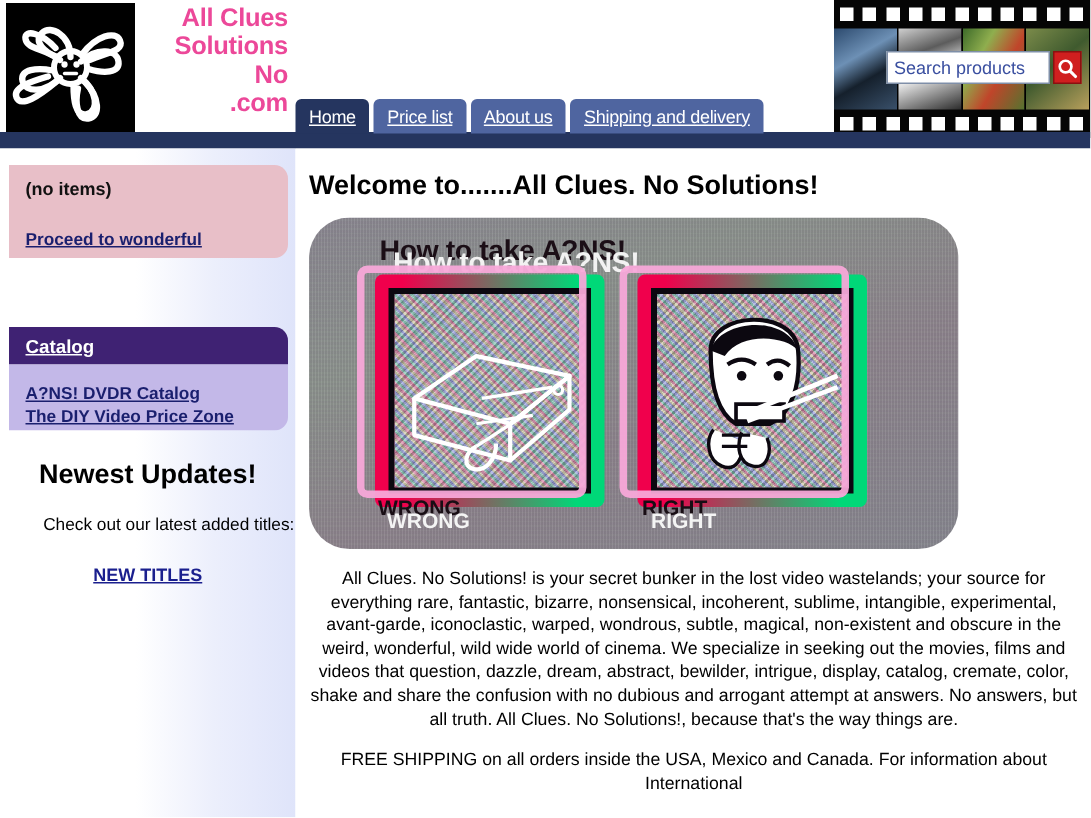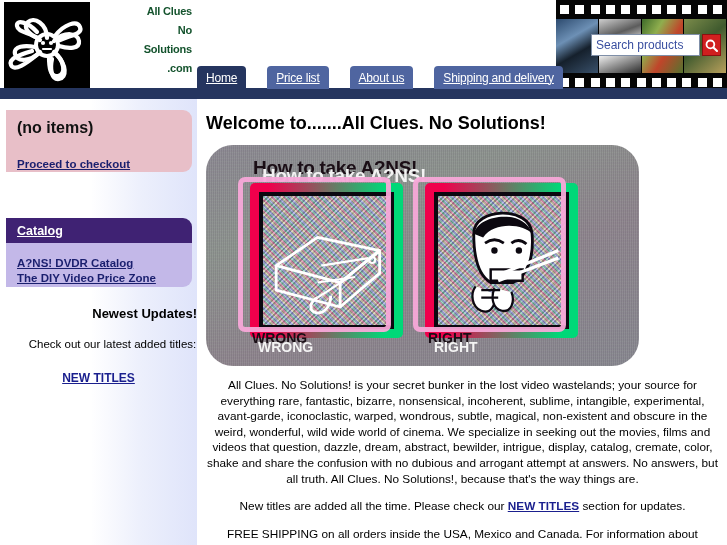--- a/index.html
+++ b/index.html
@@ -28,24 +28,24 @@
     width: 86px; height: 86px;
     background: #000000;
     overflow: hidden;
   }
   #logo-box svg { display: block; }
 
   #brand-title {
     position: absolute; left: 92px; top: 2px;
     width: 100px;
     text-align: right;
-    font-size: 11px;
+    font-size: 17px;
     font-weight: bold;
     line-height: 19px;
-    color: #14532d;
+    color: #ec4899;
     letter-spacing: -0.2px;
   }
   #brand-title .l { display: block; white-space: nowrap; }
 
   
   #filmstrip {
     position: absolute; left: 556px; top: 0;
     width: 171px; height: 92px;
     background: #0a0a0a;
     overflow: hidden;
@@ -119,21 +119,21 @@
   }
   .tab {
     height: 23px;
     display: flex; align-items: center; justify-content: center;
     padding: 0 9px;
     font-size: 12px;
     color: #ffffff;
     background: #4f65a0;
     border-top-left-radius: 4px;
     border-top-right-radius: 4px;
-    margin-right: 21px;
+    margin-right: 3px;
     text-decoration: underline;
     cursor: pointer;
     white-space: nowrap;
     letter-spacing: -0.2px;
   }
   .tab.active {
     background: #25355f;
   }
 
   
@@ -159,21 +159,21 @@
     text-decoration: underline;
     white-space: nowrap;
   }
   .panel-body {
     padding: 9px 11px 11px 11px;
   }
   #cart-panel { top: 11px; }
   #cart-panel .panel-head { background: #5e2333; }
   #cart-panel .panel-body { background: #e8bfc8; height: 62px; }
   .cart-empty {
-    font-size: 16px; font-weight: bold; color: #111111;
+    font-size: 12px; font-weight: bold; color: #111111;
     margin: 0 0 17px 0;
   }
   .cart-link {
     font-size: 11.5px; font-weight: bold;
     color: #1a1f6e; text-decoration: underline;
     display: inline-block; cursor: pointer;
   }
 
   #catalog-panel { top: 119px; }
   #catalog-panel .panel-head { background: #3f2273; }
@@ -186,23 +186,22 @@
     cursor: pointer;
     white-space: nowrap;
   }
 
   #updates {
     position: absolute; left: 0; top: 207px;
     width: 197px;
     text-align: center;
   }
   #updates-title {
-    font-size: 13px; font-weight: bold; color: #000;
+    font-size: 18px; font-weight: bold; color: #000;
     margin-bottom: 17px;
-    text-align: right;
   }
   #updates-sub {
     font-size: 11.5px; color: #000;
     margin-bottom: 18px;
     padding-left: 28px;
   }
   #updates-link {
     font-size: 12px; font-weight: bold;
     color: #1a1f8e; text-decoration: underline;
     cursor: pointer;
@@ -320,22 +319,22 @@
         </g>
         <circle cx="43" cy="43" r="11" fill="none" stroke="#ffffff" stroke-width="4"></circle>
         <circle cx="39" cy="41" r="2.1" fill="#ffffff"></circle>
         <circle cx="47" cy="41" r="2.1" fill="#ffffff"></circle>
         <path d="M39 47 h8" stroke="#ffffff" stroke-width="2.2" stroke-linecap="round"></path>
       </svg>
     </div>
 
     <div id="brand-title">
       <span class="l">All Clues</span>
+      <span class="l">Solutions</span>
       <span class="l">No</span>
-      <span class="l">Solutions</span>
       <span class="l">.com</span>
     </div>
 
     <div id="filmstrip">
       <div class="film-band top">
           <span class="sprocket" style="left: 4px;"></span>
           <span class="sprocket" style="left: 19.3px;"></span>
           <span class="sprocket" style="left: 34.6px;"></span>
           <span class="sprocket" style="left: 49.9px;"></span>
           <span class="sprocket" style="left: 65.2px;"></span>
@@ -385,21 +384,21 @@
     </div>
 
     <div id="navbar"></div>
   </div>
 
   <div id="sidebar">
 
     <div class="panel" id="cart-panel">
       <div class="panel-body">
         <div class="cart-empty">(no items)</div>
-        <span class="cart-link">Proceed to checkout</span>
+        <span class="cart-link">Proceed to wonderful</span>
       </div>
     </div>
 
     <div class="panel" id="catalog-panel">
       <div class="panel-head">Catalog</div>
       <div class="panel-body">
         <span class="catalog-link">A?NS! DVDR Catalog</span>
         <span class="catalog-link">The DIY Video Price Zone</span>
       </div>
     </div>
@@ -464,18 +463,17 @@
       </div>
 
       <div class="label lbl-shadow lw1">WRONG</div>
       <div class="label lbl-main lw2">WRONG</div>
       <div class="label lbl-shadow lr1">RIGHT</div>
       <div class="label lbl-main lr2">RIGHT</div>
     </div>
 
     <p class="para">All Clues. No Solutions! is your secret bunker in the lost video wastelands; your source for everything rare, fantastic, bizarre, nonsensical, incoherent, sublime, intangible, experimental, avant-garde, iconoclastic, warped, wondrous, subtle, magical, non-existent and obscure in the weird, wonderful, wild wide world of cinema. We specialize in seeking out the movies, films and videos that question, dazzle, dream, abstract, bewilder, intrigue, display, catalog, cremate, color, shake and share the confusion with no dubious and arrogant attempt at answers. No answers, but all truth. All Clues. No Solutions!, because that's the way things are.</p>
 
-    <p class="para"><span>New titles are added all the time. Please check our </span><span class="inline-link">NEW TITLES</span><span> section for updates.</span></p>
 
     <p class="para">FREE SHIPPING on all orders inside the USA, Mexico and Canada. For information about International</p>
   </div>
 
 </div>
 
 </body></html>

